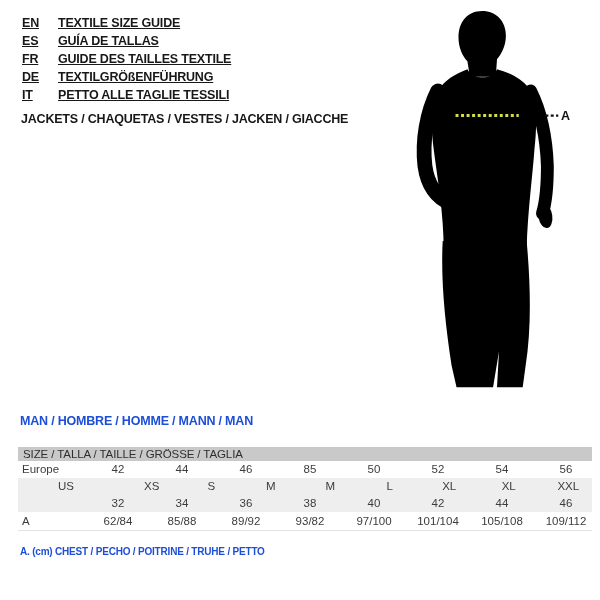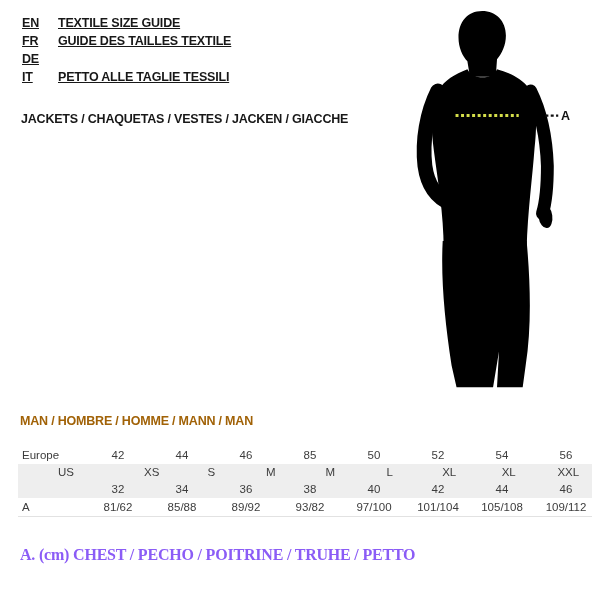--- a/index.html
+++ b/index.html
@@ -16,47 +16,52 @@
 
   
   .categories{left:21px;top:110px;}
   .categories div{font-weight:700;font-size:12.5px;line-height:18px;color:#181818;letter-spacing:-0.2px;white-space:nowrap;}
 
   
   .figure-svg{left:403px;top:5px;}
   .measure-label{left:561px;top:109px;font-weight:700;font-size:12.5px;color:#111;}
 
   
-  .man-heading{left:20px;top:414px;font-weight:700;font-size:12.5px;color:#a16207;letter-spacing:-0.2px;white-space:nowrap;}
+  .man-heading{left:20px;top:414px;font-weight:700;font-size:12.5px;color:#1d4ed8;letter-spacing:-0.2px;white-space:nowrap;}
 
   
   .size-table{left:18px;top:447px;width:574px;font-size:11.5px;color:#3c3c3c;}
   .t-header{height:14px;line-height:14px;padding-left:5px;font-size:11.5px;color:#2f2f2f;letter-spacing:-0.1px;}
   .t-row{display:grid;grid-template-columns:62px repeat(8,1fr);height:17px;line-height:17px;gap:12px;}
   .t-row .lbl{text-align:left;padding-left:4px;}
   .t-row .val{text-align:center;}
   .t-row.last{height:18px;line-height:18px;border-bottom:1px solid #e2e2e2;}
 
   
-  .footnote{left:20px;top:546px;font-weight:700;font-size:16px;color:#8b5cf6;letter-spacing:-0.2px;white-space:nowrap;font-family:Liberation Serif, serif;}
+  .footnote{left:20px;top:546px;font-weight:700;font-size:10px;color:#1d4ed8;letter-spacing:-0.2px;white-space:nowrap;}
 </style>
 </head>
 <body>
 
 <div class="abs lang-list">
   <div class="lang-row">
     <span>EN</span>
     <span>TEXTILE SIZE GUIDE</span>
   </div>
   <div class="lang-row">
+    <span>ES</span>
+    <span>GUÍA DE TALLAS</span>
+  </div>
+  <div class="lang-row">
     <span>FR</span>
     <span>GUIDE DES TAILLES TEXTILE</span>
   </div>
   <div class="lang-row">
     <span>DE</span>
+    <span>TEXTILGRÖßENFÜHRUNG</span>
   </div>
   <div class="lang-row">
     <span>IT</span>
     <span>PETTO ALLE TAGLIE TESSILI</span>
   </div>
 </div>
 
 <div class="abs categories">
   <div>JACKETS / CHAQUETAS / VESTES / JACKEN / GIACCHE</div>
 </div>
@@ -78,20 +83,21 @@
 
   <line x1="455" y1="117" x2="519" y2="117" stroke-width="3" stroke-dasharray="3 2.6" stroke="#d4de4a"></line>
 
   <line x1="546" y1="117" x2="559" y2="117" stroke-width="2.4" stroke-dasharray="3 2.4" stroke="#111111"></line>
 </svg>
 <div class="abs measure-label">A</div>
 
 <div class="abs man-heading">MAN / HOMBRE / HOMME / MANN / MAN</div>
 
 <div class="abs size-table">
+  <div class="t-header" style="background-color: rgb(201, 201, 201);">SIZE / TALLA / TAILLE / GRÖSSE / TAGLIA</div>
 
   <div class="t-row">
     <span class="lbl">Europe</span>
     <span class="val">42</span>
     <span class="val">44</span>
     <span class="val">46</span>
     <span class="val">85</span>
     <span class="val">50</span>
     <span class="val">52</span>
     <span class="val">54</span>
@@ -117,21 +123,21 @@
     <span class="val">36</span>
     <span class="val">38</span>
     <span class="val">40</span>
     <span class="val">42</span>
     <span class="val">44</span>
     <span class="val">46</span>
   </div>
 
   <div class="t-row last">
     <span class="lbl">A</span>
-    <span class="val">81/62</span>
+    <span class="val">62/84</span>
     <span class="val">85/88</span>
     <span class="val">89/92</span>
     <span class="val">93/82</span>
     <span class="val">97/100</span>
     <span class="val">101/104</span>
     <span class="val">105/108</span>
     <span class="val">109/112</span>
   </div>
 </div>
 

